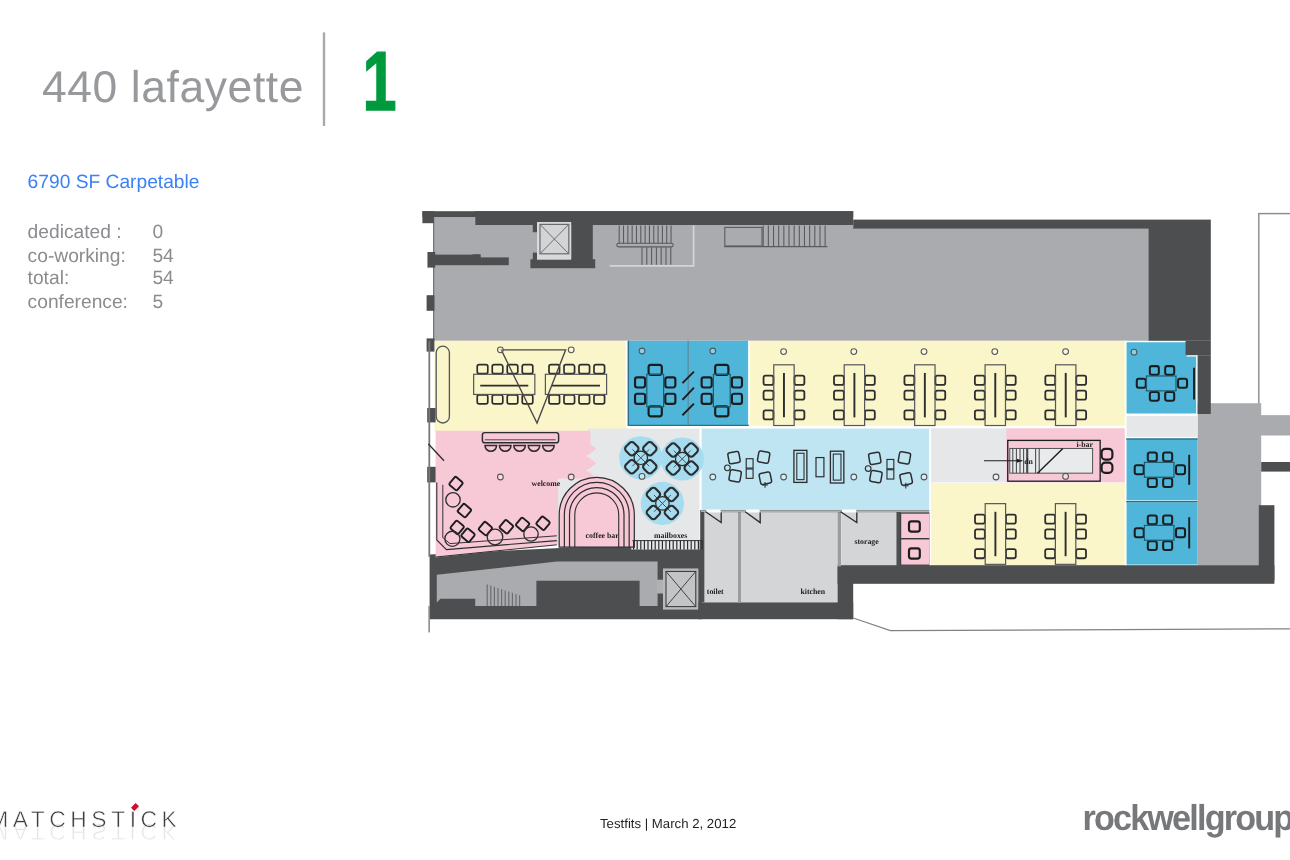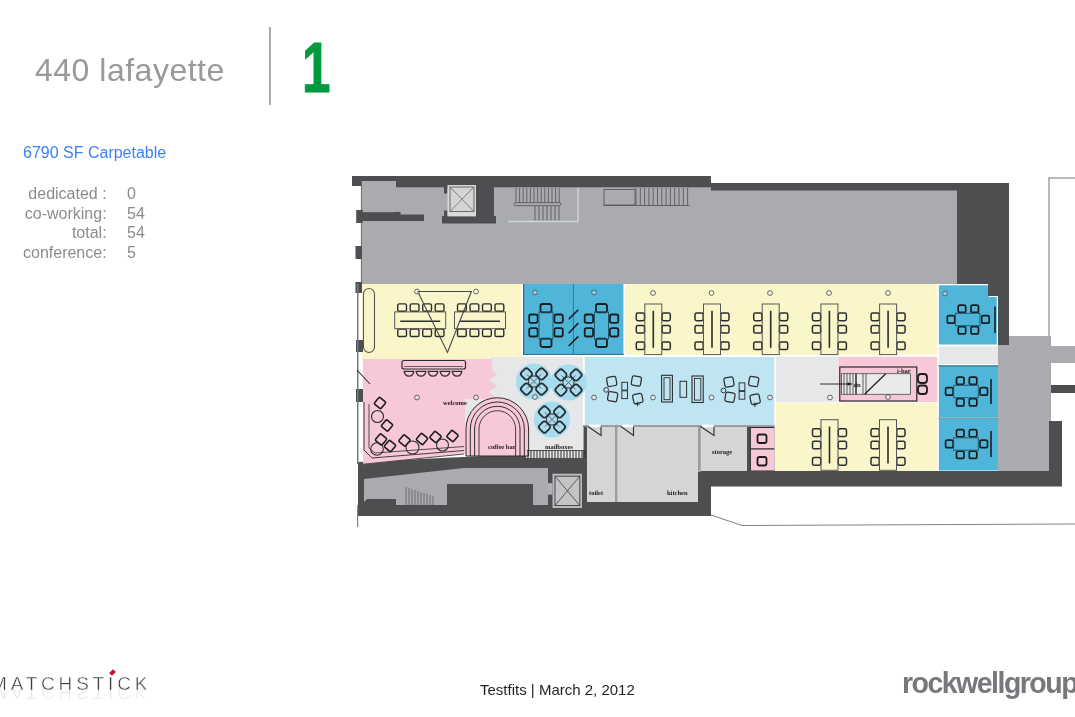--- a/index.html
+++ b/index.html
@@ -2,29 +2,29 @@
 <html><head>
 <meta charset="utf-8">
 <style>
   html,body{margin:0;padding:0;background:#ffffff;width:1075px;height:717px;overflow:hidden;}
   body{font-family:"Liberation Sans",sans-serif;position:relative;}
   .abs{position:absolute;}
 </style>
 </head>
 <body>
 
-<div class="abs" style="left:35px;top:52px;font-size:32px;color:#97999c;letter-spacing:0.5px;">440 lafayette</div>
+<div class="abs" style="left:35px;top:52px;font-size:37px;color:#97999c;letter-spacing:0.5px;">440 lafayette</div>
 
 <div class="abs" style="left:269px;top:27px;width:2px;height:78px;background:#a7a9ac;"></div>
 
 <div class="abs" style="left:302px;top:28px;font-size:70px;font-weight:bold;color:#009a3e;-webkit-text-stroke:1.1px #009a3e;transform:scale(0.73,1);transform-origin:left top;">1</div>
 
 <div class="abs" style="left:23px;top:144px;font-size:16px;color:#3b82f6;">6790 SF Carpetable</div>
 
-<div class="abs" style="left:23px;top:184px;font-size:16px;color:#8a8c8f;line-height:19.7px;text-align:right;">
+<div class="abs" style="left:23px;top:184px;font-size:16px;color:#8a8c8f;line-height:19.7px;">
 <div>dedicated :<span class="abs" style="left:104px;">0</span></div>
 <div>co-working:<span class="abs" style="left:104px;">54</span></div>
 <div>total:<span class="abs" style="left:104px;">54</span></div>
 <div>conference:<span class="abs" style="left:104px;">5</span></div>
 </div>
 
 <svg class="abs" style="left:0;top:0;" width="1075" height="717" viewBox="0 0 1075 717">
 <defs>
 <g id="deskV6" stroke="#2c2d2f" fill="none">
 <rect x="-17" y="-16.2" width="8.2" height="7.6" rx="1.6" stroke-width="1.5"></rect>
@@ -477,15 +477,15 @@
 <text x="712" y="453.5">storage</text>
 
 <text x="897" y="372.5">i-bar</text>
 </g>
 </g>
 </svg>
 
 <div class="abs" style="left:-9px;top:672.5px;font-size:19px;color:#3c3d3f;letter-spacing:3.8px;-webkit-text-stroke:0.45px #ffffff;">MATCHST<span style="position:relative;">I<span style="position:absolute;left:1.5px;top:-2.5px;width:5px;height:5px;background:#c41230;transform:rotate(45deg) scale(0.8,1.1);"></span></span>CK</div>
 <div class="abs" style="left:-9px;top:679px;font-size:19px;color:#3c3d3f;letter-spacing:3.8px;-webkit-text-stroke:0.45px #ffffff;transform:scaleY(-1);transform-origin:center 12px;opacity:0.12;">MATCHSTICK</div>
 
-<div class="abs" style="left:480px;top:680.5px;font-size:15px;color:#231f20;">Testfits | March 2, 2012</div>
+<div class="abs" style="left:500px;top:680.5px;font-size:11px;color:#231f20;">Testfits | March 2, 2012</div>
 
 <div class="abs" style="left:902px;top:666px;font-size:30px;font-weight:bold;color:#77787b;letter-spacing:-1.6px;transform:scale(0.95,1);transform-origin:left top;">rockwellgroup</div>
 
 </body></html>

